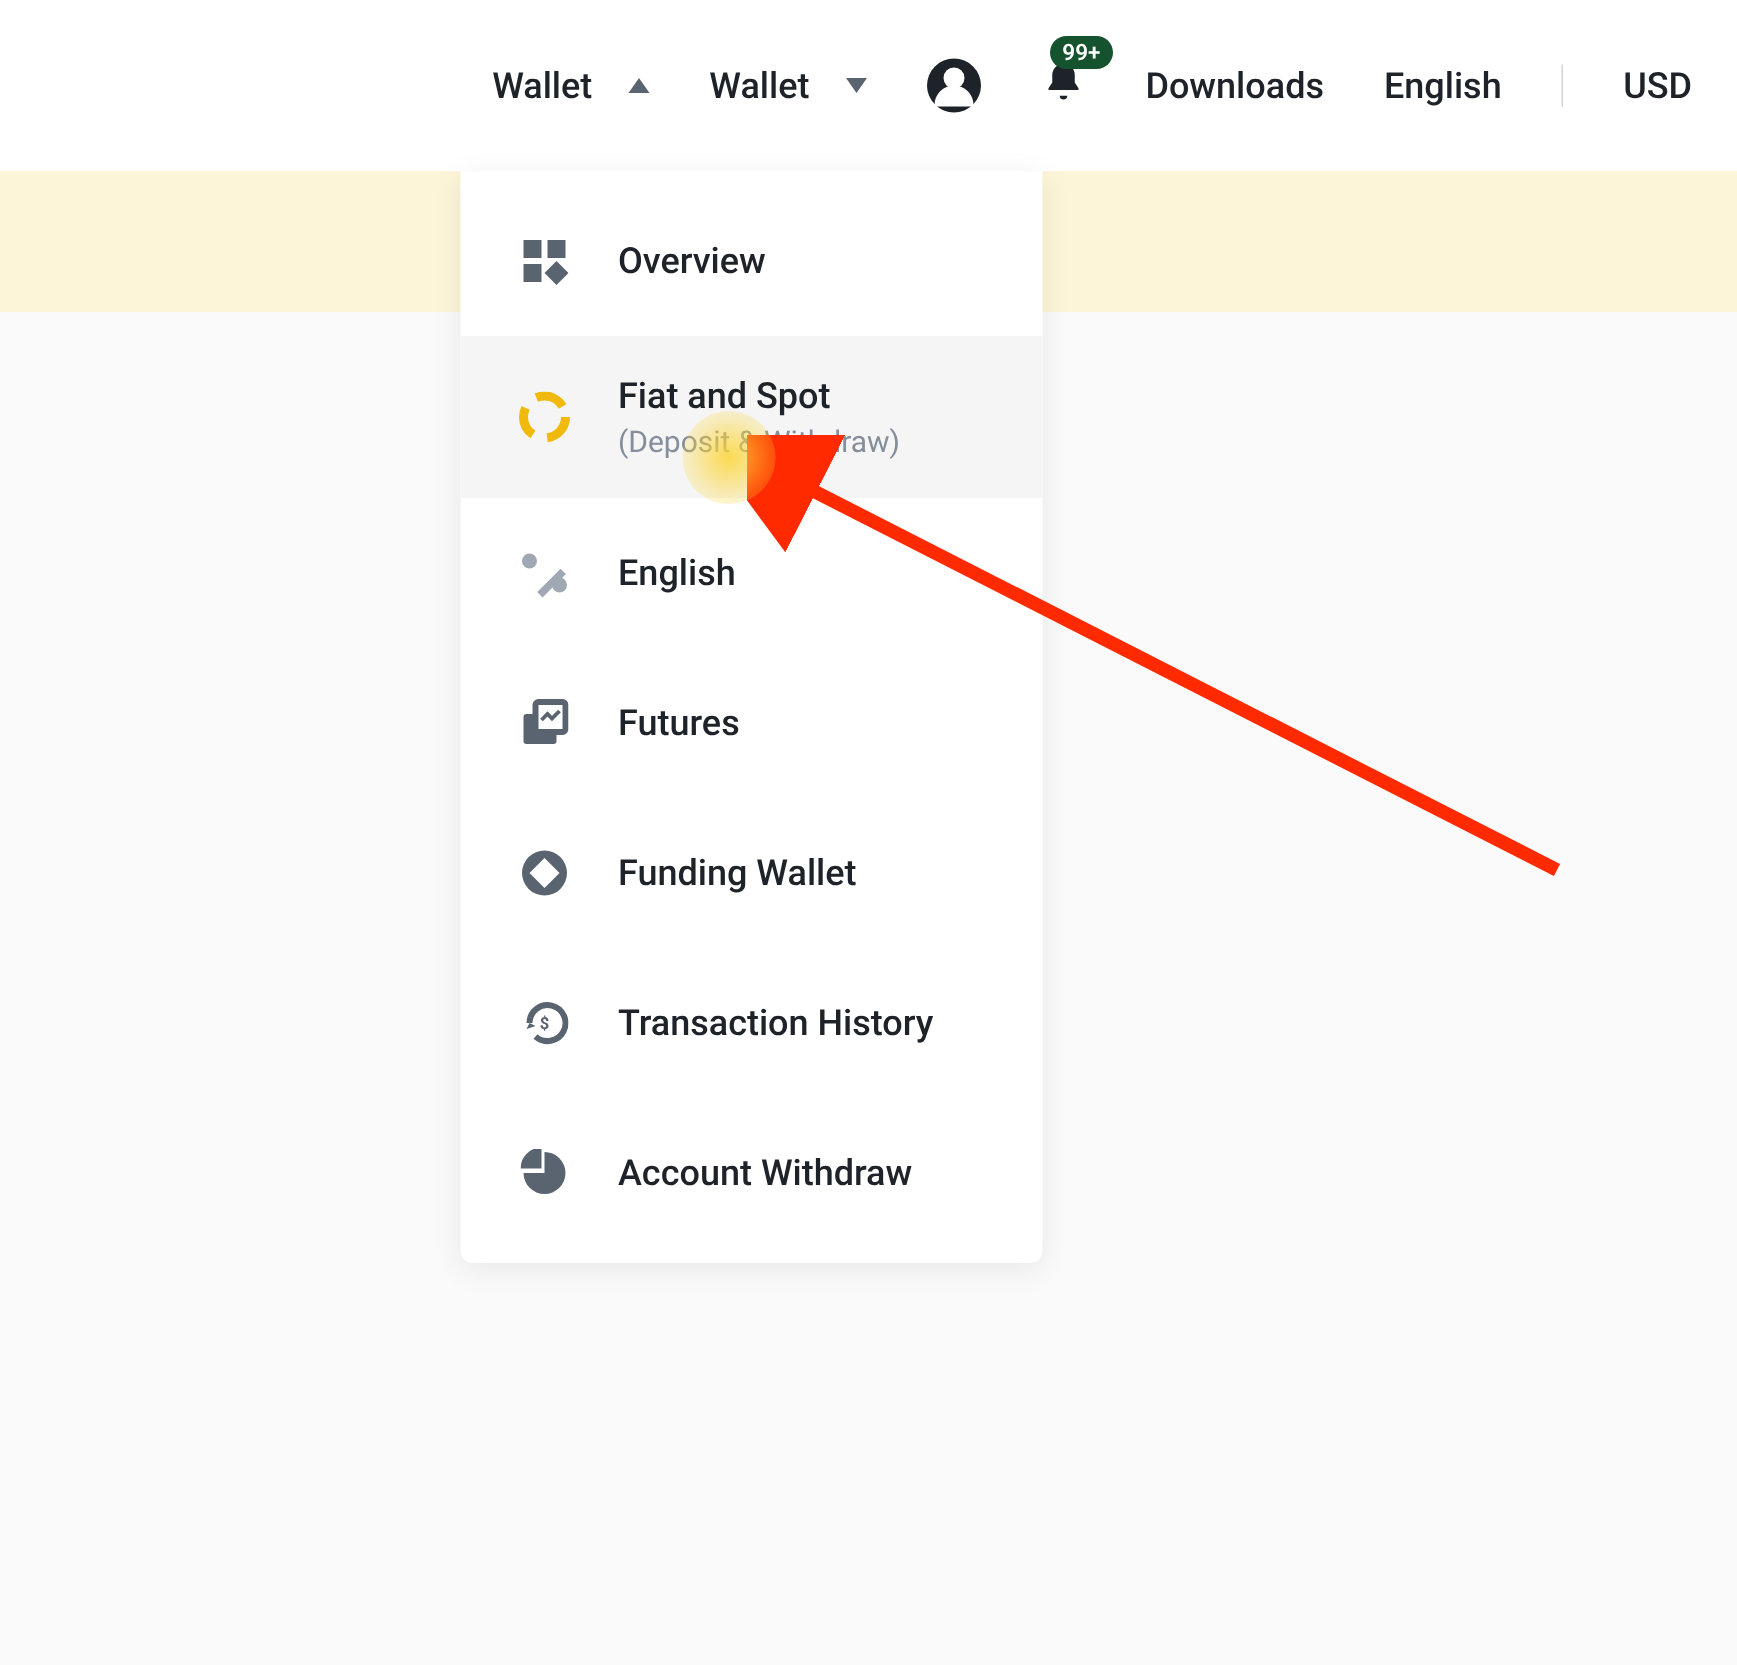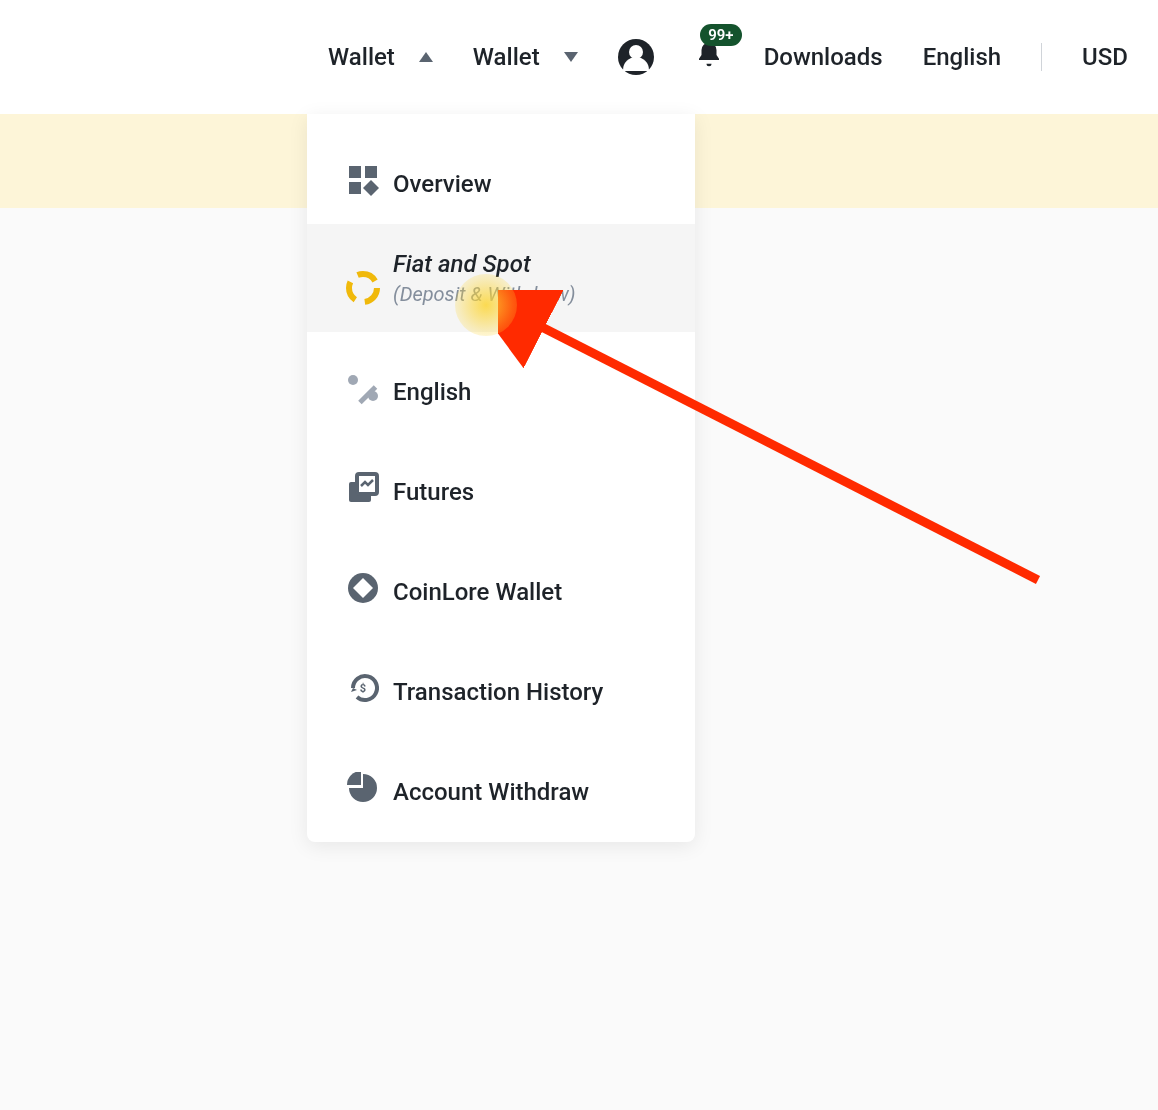--- a/index.html
+++ b/index.html
@@ -129,29 +129,28 @@
       left: 307px;
       width: 388px;
       background: #fff;
       border-radius: 0 0 8px 8px;
       box-shadow: 0 4px 20px rgba(0,0,0,0.08);
       z-index: 20;
       padding: 10px 0;
     }
     .menu-item {
       display: flex;
-      align-items: flex-end;
-      gap: 12px;
+      align-items: center;
+      gap: 31px;
       padding: 26px 38px;
       cursor: pointer;
       min-height: 100px;
     }
     .menu-item.hovered {
       background: #f5f5f5;
-      font-style: italic;
     }
     .menu-icon {
       width: 36px;
       height: 36px;
       flex-shrink: 0;
       display: flex;
       align-items: center;
       justify-content: center;
     }
     .menu-text {
@@ -279,21 +278,21 @@
 
 
   <div class="menu-item">
     <div class="menu-icon">
       <svg width="32" height="32" viewBox="0 0 32 32" fill="#5a6470">
         <circle cx="16" cy="16" r="15"></circle>
         <polygon points="16,6 26,16 16,26 6,16" fill="#fff"></polygon>
       </svg>
     </div>
     <div class="menu-text">
-      <span class="menu-label">CoinLore Wallet</span>
+      <span class="menu-label">Funding Wallet</span>
     </div>
   </div>
 
   <div class="menu-item">
     <div class="menu-icon">
       <svg width="32" height="32" viewBox="0 0 32 32" fill="none" stroke="#5a6470" stroke-width="4">
         <path d="M6 16 a12 12 0 1 1 4 9"></path>
         <path d="M4 20 l2-4 l4 2" fill="#5a6470" stroke="none"></path>
         <text x="16" y="20" font-size="11" fill="#5a6470" stroke="none" text-anchor="middle" font-weight="bold">$</text>
       </svg>

